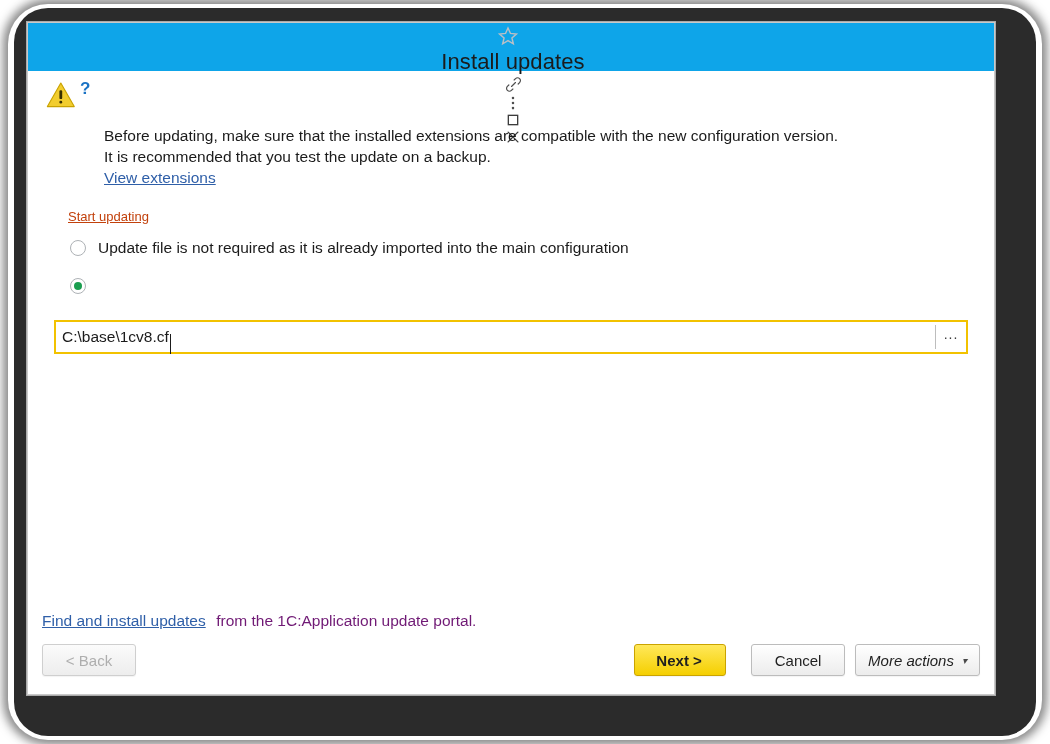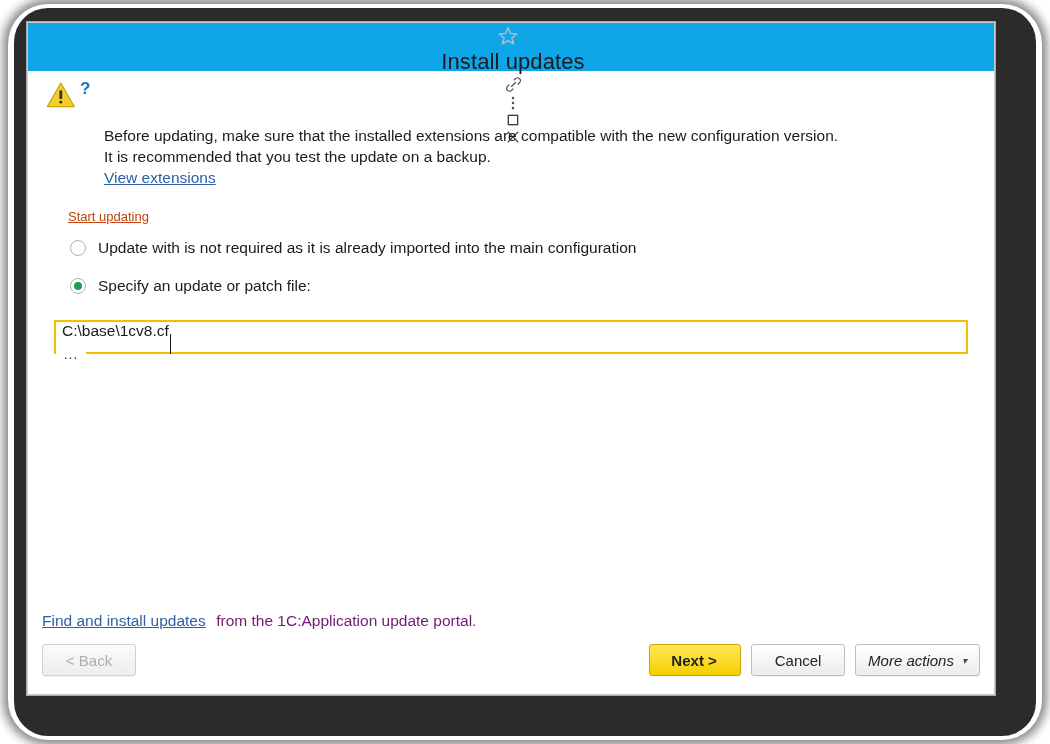--- a/index.html
+++ b/index.html
@@ -247,21 +247,21 @@
     background: linear-gradient(#fbfbfb, #ededed);
     border-color: #cfcfcf;
   }
   #btn-spacer { flex: 1 1 auto; }
   #next-button {
     min-width: 92px;
     font-weight: bold;
     border: 1px solid #caa300;
     background: linear-gradient(#ffe85a, #f5cf00);
     color: #1f1f1f;
-    margin-right: 10px;
+    margin-right: 25px;
     padding-left: 12px;
   }
   #cancel-button { margin-right: 10px; }
   #more-actions-button { min-width: 0; padding: 4px 12px; font-style: italic; }
   #more-caret {
     margin-left: 8px;
     font-size: 10px;
     color: #4a4a4a;
   }
 </style>
@@ -326,29 +326,28 @@
     <div id="extensions-block">
       <div class="body-line">Before updating, make sure that the installed extensions are compatible with the new configuration version.</div>
       <div class="body-line">It is recommended that you test the update on a backup.</div>
       <a class="link">View extensions</a>
     </div>
 
     <div id="section-heading">Start updating</div>
 
     <div class="radio-row" id="radio-row-imported">
       <span class="radio-mark"></span>
-      <span class="radio-label">Update with is not required as it is already imported into the main configuration</span>
+      <span class="radio-label">Update file is not required as it is already imported into the main configuration</span>
     </div>
 
     <div class="radio-row" id="radio-row-specify">
       <span class="radio-mark checked"></span>
-      <span class="radio-label">Specify an update or patch file:</span>
-    </div>
-
-    <div id="file-field" style="position: relative; flex-direction: column;">
+    </div>
+
+    <div id="file-field" style="position: relative;">
       <input id="file-input" type="text" value="C:\base\1cv8.cf" style="">
       <span id="field-divider"></span>
       <span id="browse-button">...</span>
     <span id="caret" style="position: absolute; left: 113.828px; top: 6px; width: 1px; height: 20px; background: rgb(27, 27, 27);"></span>
       </div>
 
     <div id="footer">
       <div id="portal-row">
         <a class="link">Find and install updates</a>
         <span id="portal-note">from the 1C:Application update portal.</span>

